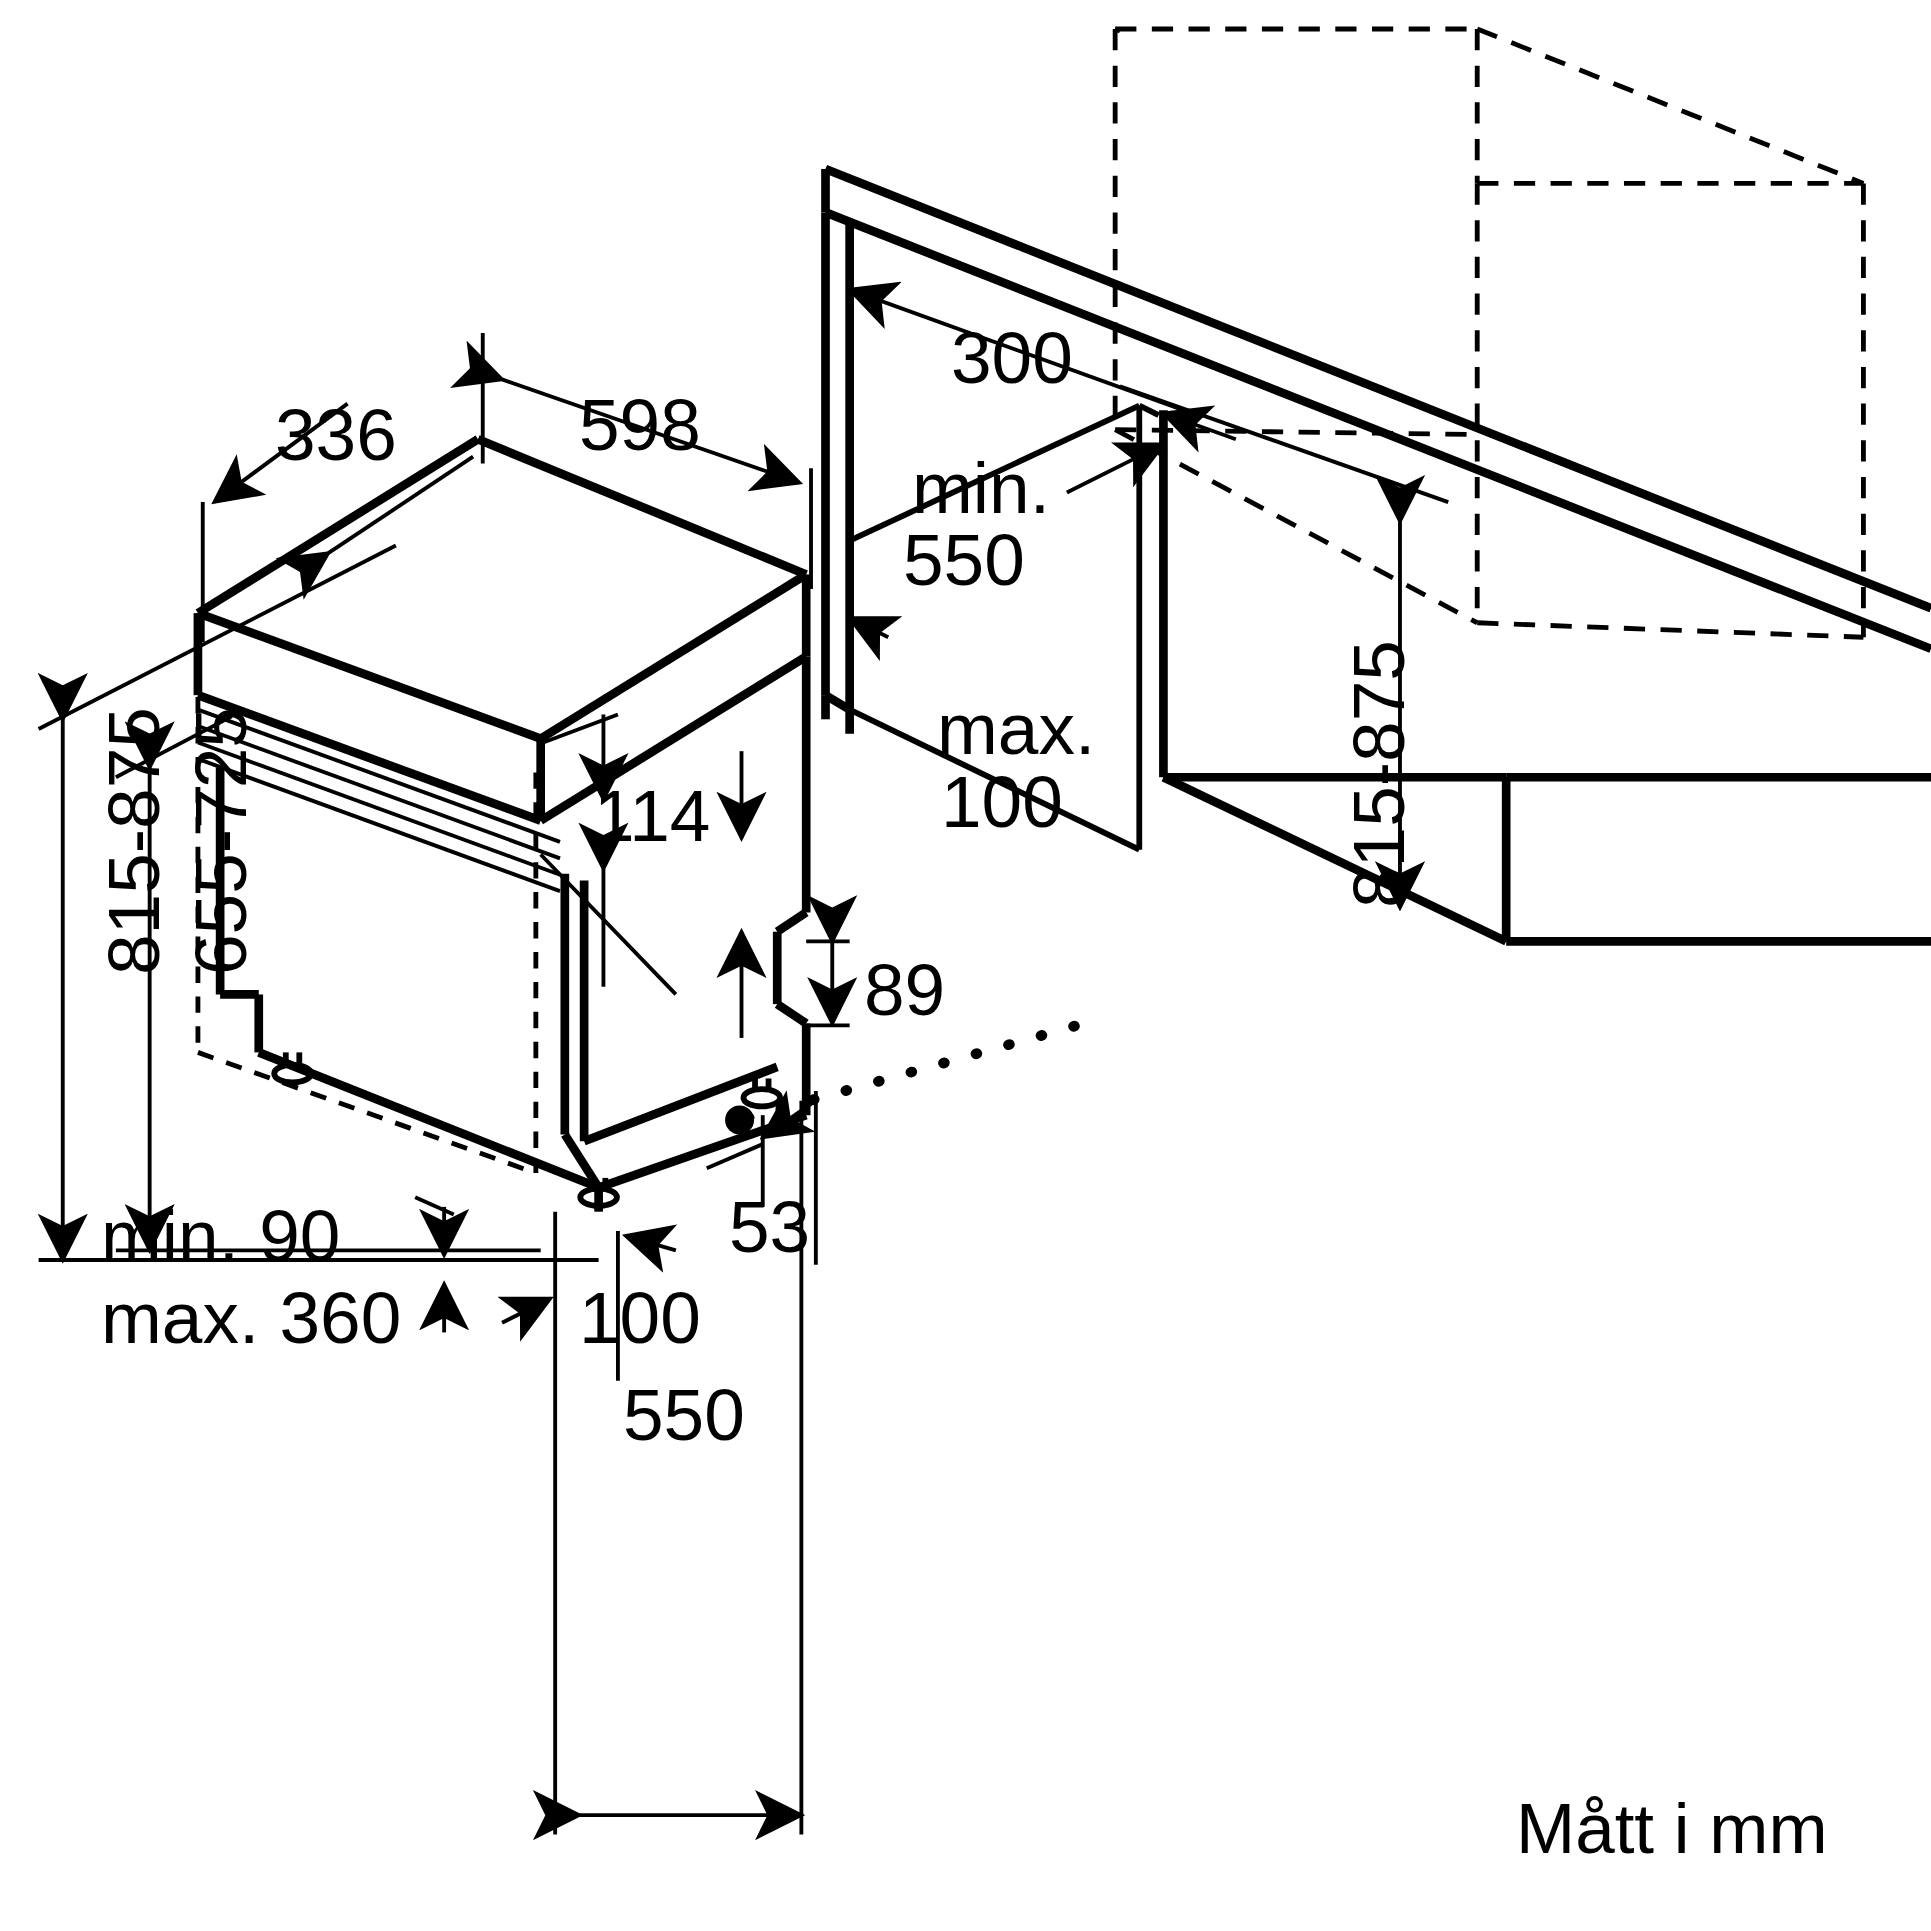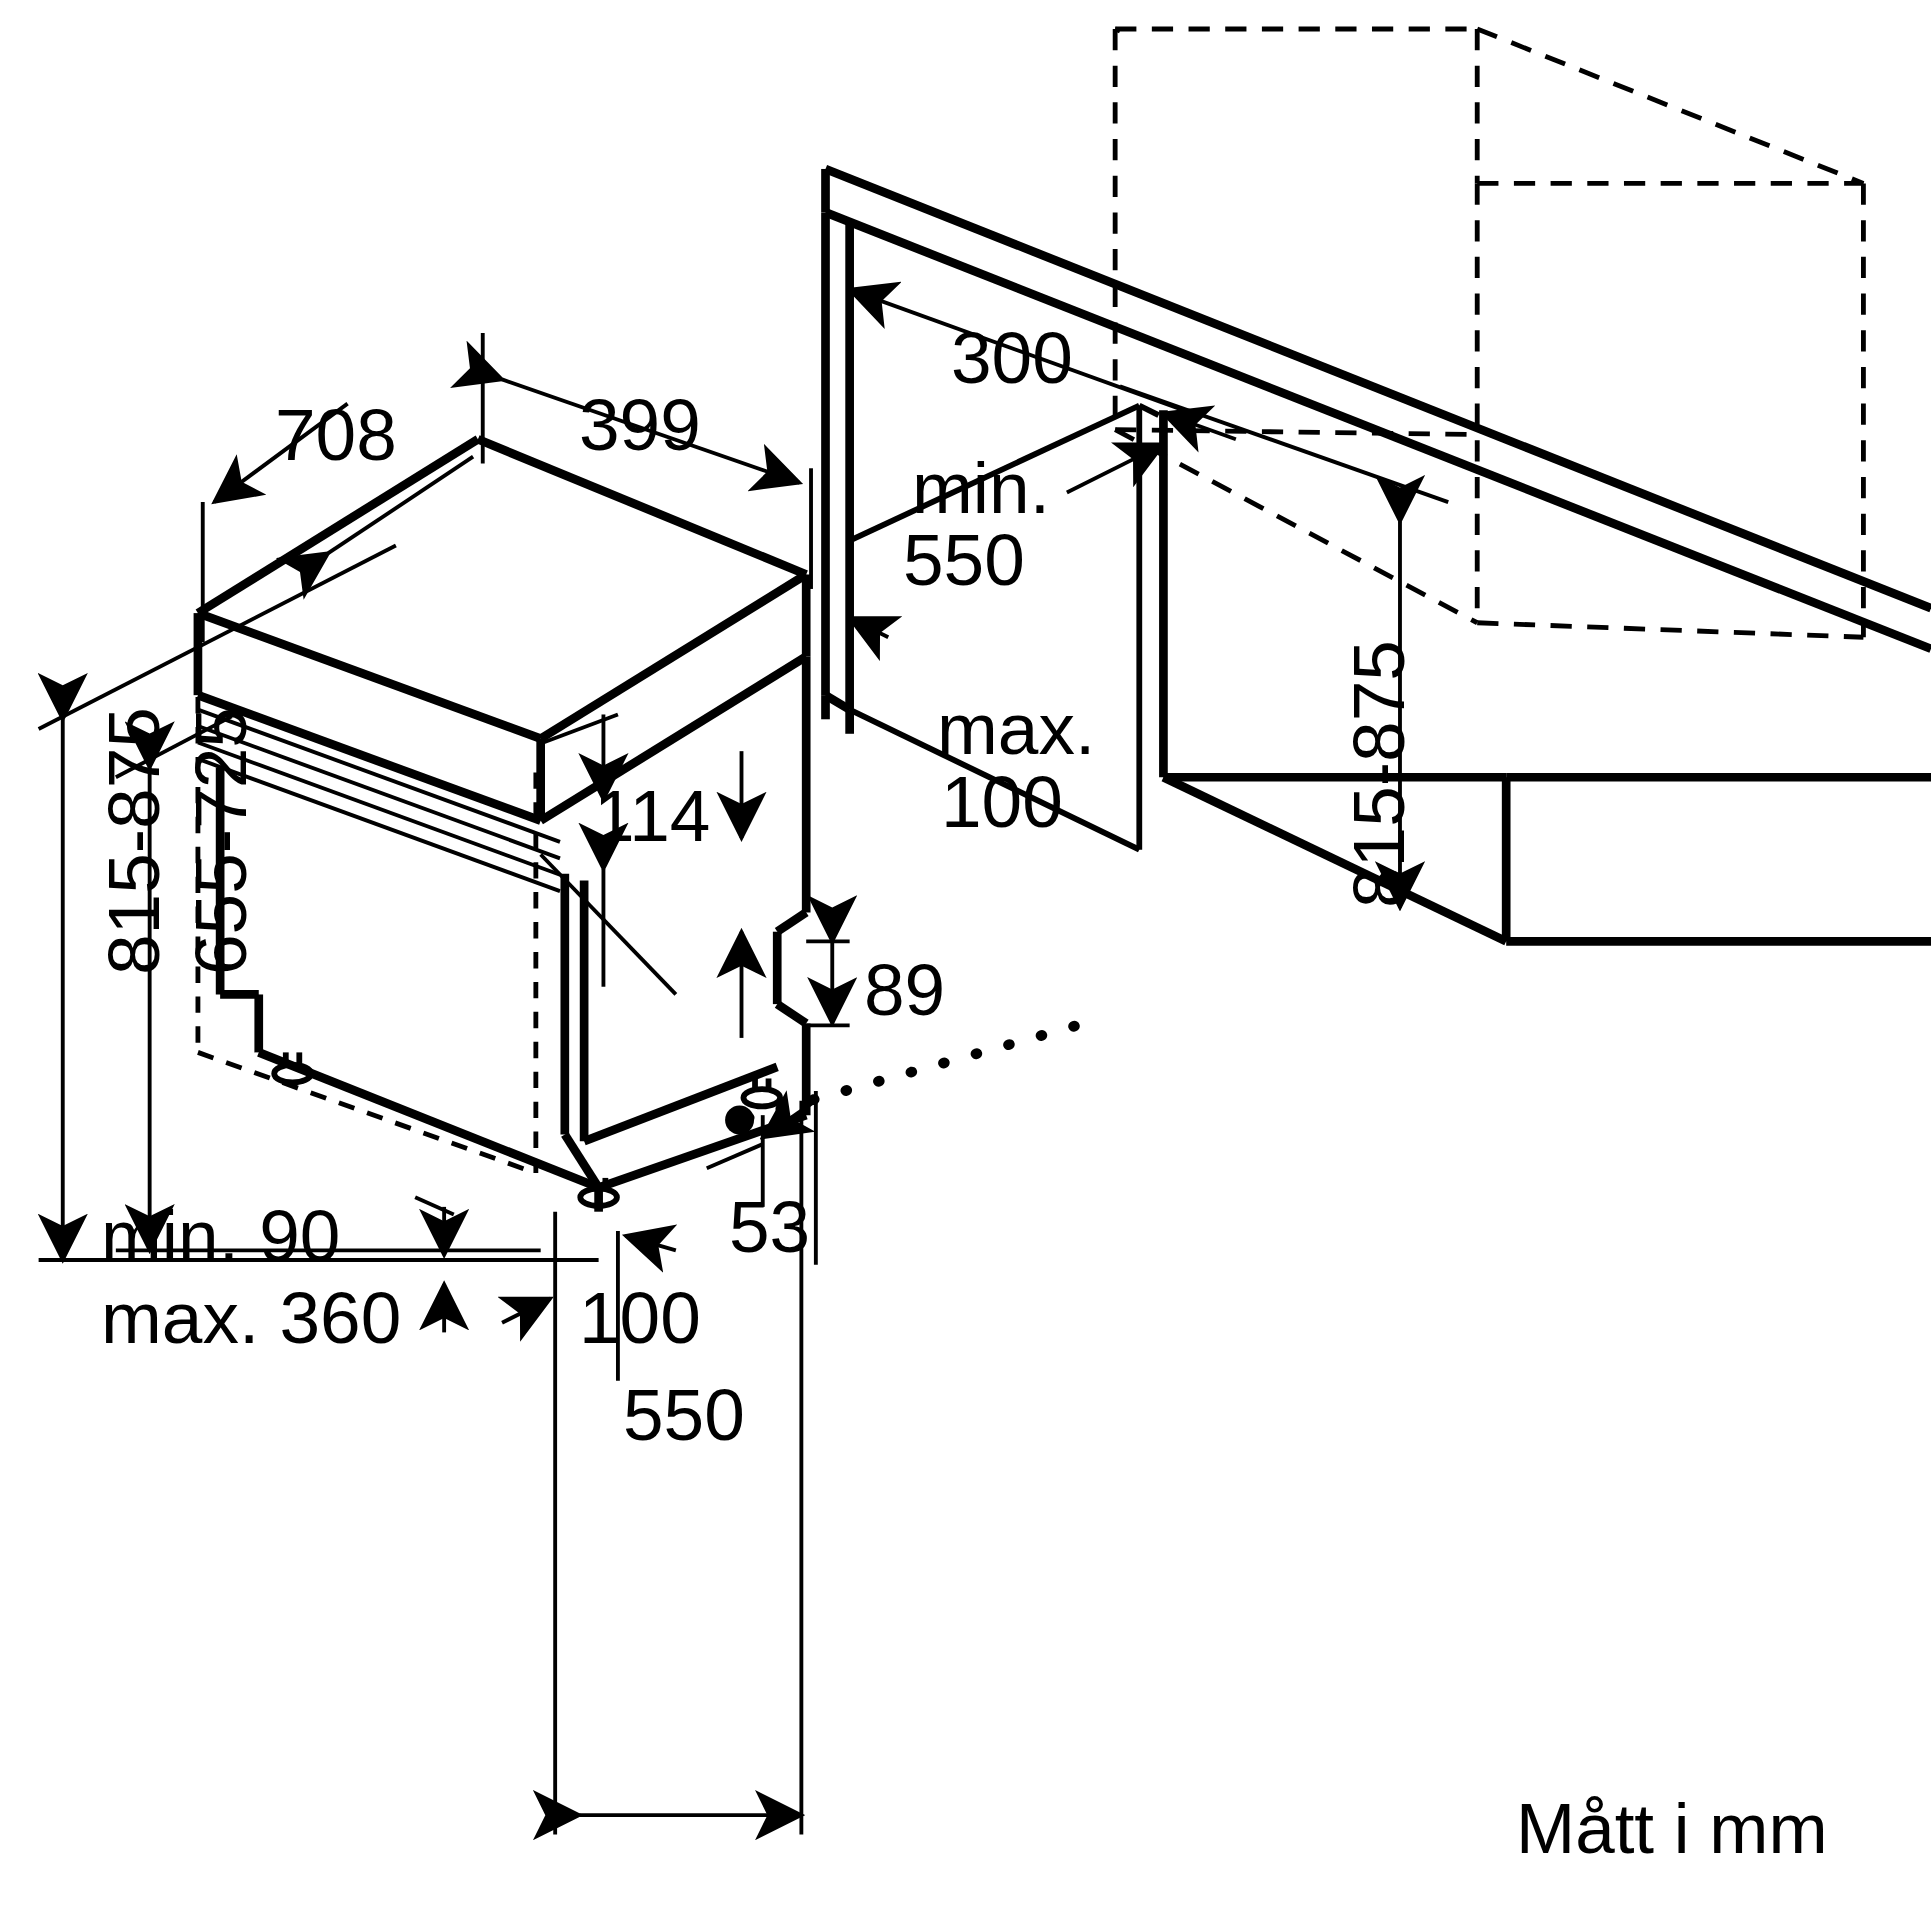--- a/index.html
+++ b/index.html
@@ -277,23 +277,23 @@
       <path class="thin" d="M 600,1880 L 830,1880" marker-start="url(#ah)" marker-end="url(#ah)"></path>
       <path class="thin" d="M 830,1140 L 830,1900"></path>
     </g>
     <g>
       <path class="thin" d="M 460,1250 L 460,1300" marker-end="url(#ah)"></path>
       <path class="thin" d="M 460,1380 L 460,1330" marker-end="url(#ah)"></path>
       <path class="thin" d="M 430,1240 L 470,1258"></path>
     </g>
   </svg>
 
-  <div class="lbl big" style="left:275px; top:396px;">708</div>
-
-  <div class="lbl big" style="left:579px; top:386px;">399</div>
+  <div class="lbl big" style="left:275px; top:396px;">336</div>
+
+  <div class="lbl big" style="left:579px; top:386px;">598</div>
 
   <div class="lbl big" style="left:951px; top:319px;">300</div>
 
   <div class="lbl big" style="left:912px; top:449px;">min.</div>
   <div class="lbl big" style="left:903px; top:521px;">550</div>
 
   <div class="lbl big" style="left:937px; top:690px;">max.</div>
   <div class="lbl big" style="left:941px; top:763px;">100</div>
 
   <div class="lbl big" style="left:594px; top:777px;text-align:center;">114</div>

